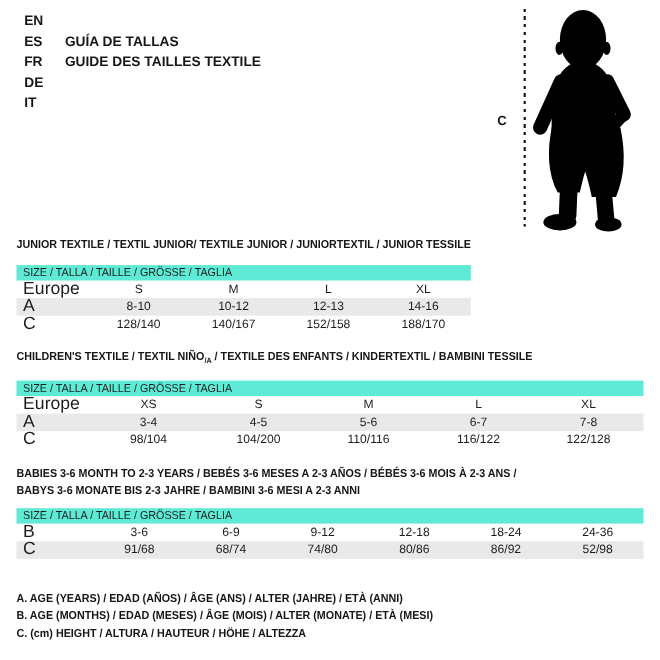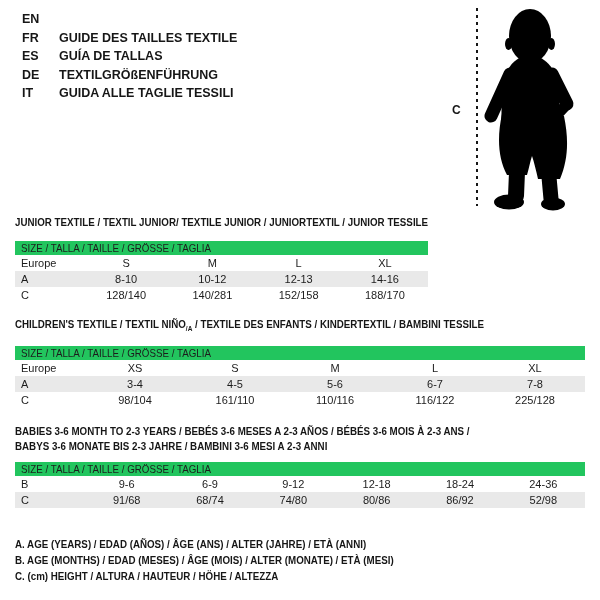--- a/index.html
+++ b/index.html
@@ -26,58 +26,56 @@
   .sec-title sub{font-size:7px;}
   #sec1-title{left:15px;top:215px;}
   #sec2-title{left:15px;top:317px;}
   #sec3-title{left:15px;top:424px;}
   
   .size-table{position:absolute;}
   #sec1-table{left:15px;top:241px;width:413px;--lw:62px;}
   #sec2-table{left:15px;top:346px;width:570px;--lw:64px;}
   #sec3-table{left:15px;top:462px;width:570px;--lw:64px;}
   .band{
-    height:14px;background:#22c55e;display:flex;align-items:center;
+    height:14px;background:#5eead4;display:flex;align-items:center;
     padding-left:6px;font-size:10.5px;color:#1c1c1c;
   }
   .band span{transform:scaleX(.93);transform-origin:left center;white-space:nowrap;}
   .t-row{display:flex;height:16px;align-items:center;font-size:11px;color:#1c1c1c;}
   .t-row.shaded{background:#e9e9e9;}
   .t-cell{flex:1;text-align:center;}
-  .t-cell.label{flex:0 0 var(--lw);text-align:left;padding-left:6px;font-size:11px;}
+  .t-cell.label{flex:0 0 var(--lw);text-align:left;padding-left:6px;font-size:16px;}
   
   .footnotes{
     position:absolute;left:15px;top:536px;font-weight:bold;font-size:10.5px;
     line-height:16.2px;transform:scaleX(.93);transform-origin:left top;white-space:nowrap;
   }
 </style>
 </head>
 <body>
 
 <div class="page">
 
   <div class="lang-block">
       <div class="lang-row">
         <span class="lang-code">EN</span>
       </div>
       <div class="lang-row">
+        <span class="lang-code">ES</span>
+        <span>GUÍA DE TALLAS</span>
+      </div>
+      <div class="lang-row">
         <span class="lang-code">FR</span>
         <span>GUIDE DES TAILLES TEXTILE</span>
       </div>
       <div class="lang-row">
-        <span class="lang-code">ES</span>
-        <span>GUÍA DE TALLAS</span>
-      </div>
-      <div class="lang-row">
         <span class="lang-code">DE</span>
-        <span>TEXTILGRÖßENFÜHRUNG</span>
       </div>
       <div class="lang-row">
         <span class="lang-code">IT</span>
-        <span>GUIDA ALLE TAGLIE TESSILI</span>
       </div>
     </div>
 
   <div class="dash-line"></div>
   <div class="measure-label">C</div>
 
   <svg class="silhouette" width="120" height="210" viewBox="0 0 120 210" aria-hidden="true">
     <g fill="#000000" stroke="none">
       <ellipse cx="50" cy="34" rx="21" ry="27"></ellipse>
       <ellipse cx="28.5" cy="42" rx="3.5" ry="6"></ellipse>
@@ -119,21 +117,21 @@
       <div class="t-row shaded">
         <div class="t-cell label">A</div>
         <div class="t-cell">8-10</div>
         <div class="t-cell">10-12</div>
         <div class="t-cell">12-13</div>
         <div class="t-cell">14-16</div>
       </div>
       <div class="t-row">
         <div class="t-cell label">C</div>
         <div class="t-cell">128/140</div>
-        <div class="t-cell">140/281</div>
+        <div class="t-cell">140/167</div>
         <div class="t-cell">152/158</div>
         <div class="t-cell">188/170</div>
       </div>
     </div>
   <div class="size-table" id="sec2-table">
       <div class="band">
         <span>SIZE / TALLA / TAILLE / GRÖSSE / TAGLIA</span>
       </div>
       <div class="t-row">
         <div class="t-cell label">Europe</div>
@@ -147,33 +145,33 @@
         <div class="t-cell label">A</div>
         <div class="t-cell">3-4</div>
         <div class="t-cell">4-5</div>
         <div class="t-cell">5-6</div>
         <div class="t-cell">6-7</div>
         <div class="t-cell">7-8</div>
       </div>
       <div class="t-row">
         <div class="t-cell label">C</div>
         <div class="t-cell">98/104</div>
-        <div class="t-cell">161/110</div>
+        <div class="t-cell">104/200</div>
         <div class="t-cell">110/116</div>
         <div class="t-cell">116/122</div>
-        <div class="t-cell">225/128</div>
+        <div class="t-cell">122/128</div>
       </div>
     </div>
   <div class="size-table" id="sec3-table">
       <div class="band">
         <span>SIZE / TALLA / TAILLE / GRÖSSE / TAGLIA</span>
       </div>
       <div class="t-row">
         <div class="t-cell label">B</div>
-        <div class="t-cell">9-6</div>
+        <div class="t-cell">3-6</div>
         <div class="t-cell">6-9</div>
         <div class="t-cell">9-12</div>
         <div class="t-cell">12-18</div>
         <div class="t-cell">18-24</div>
         <div class="t-cell">24-36</div>
       </div>
       <div class="t-row shaded">
         <div class="t-cell label">C</div>
         <div class="t-cell">91/68</div>
         <div class="t-cell">68/74</div>

